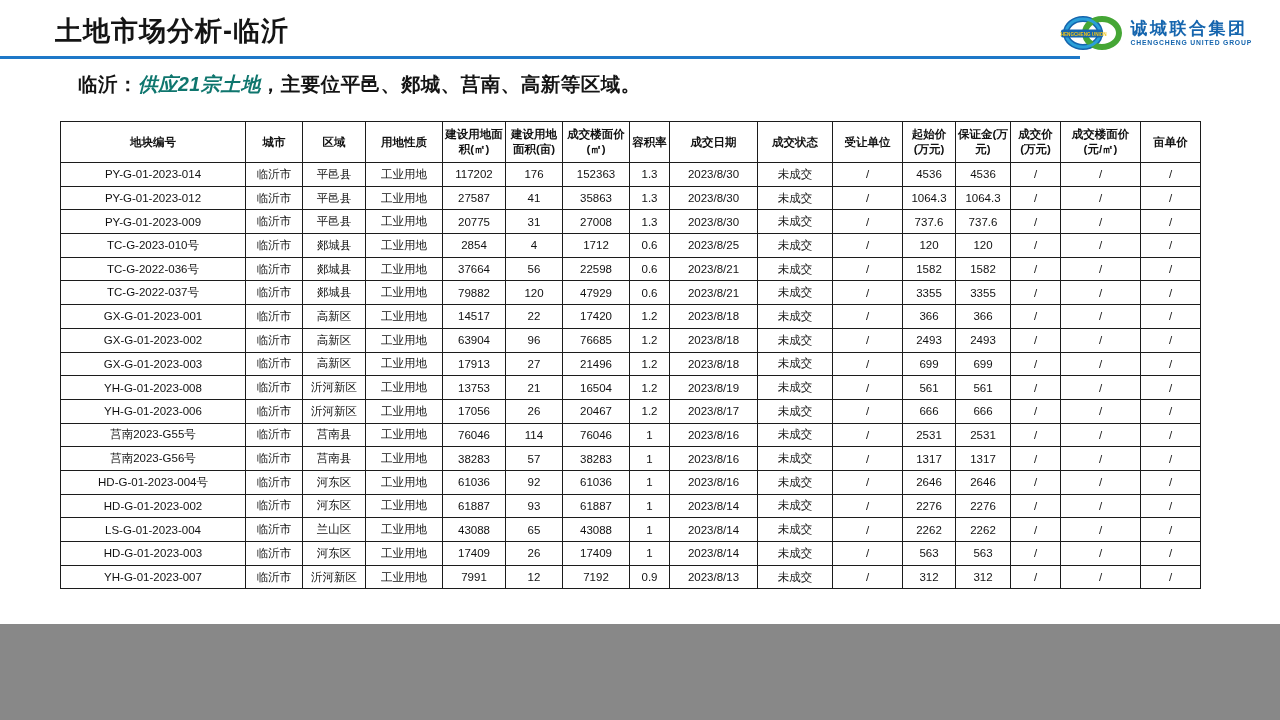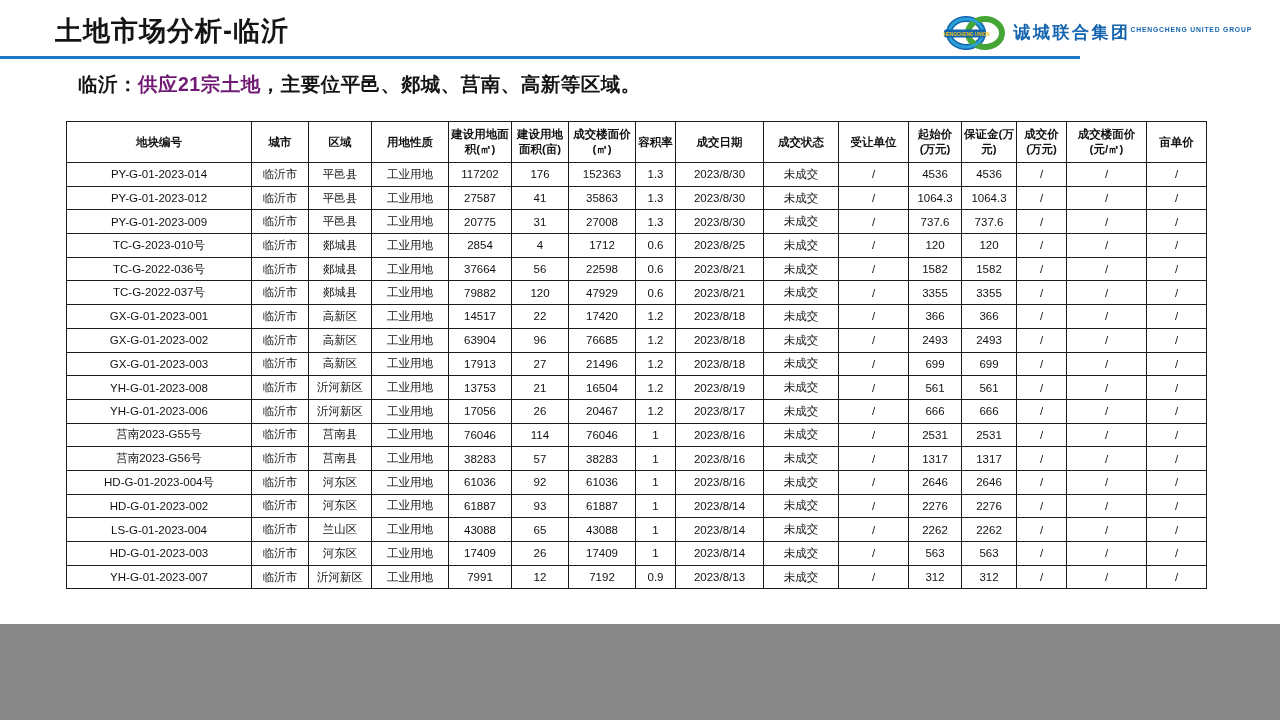--- a/index.html
+++ b/index.html
@@ -17,33 +17,33 @@
     white-space:nowrap;
   }
   .accent-line {
     position:absolute; left:0; top:56px; width:1080px; height:3px;
   }
   .logo {
     position:absolute; right:28px; top:12px;
     display:flex; align-items:center; gap:5px;
   }
   .logo-rings { width:66px; height:42px; flex:0 0 auto; }
-  .logo-text { display:flex; line-height:1.05; }
+  .logo-text { display:flex; flex-direction:column; line-height:1.05; }
   .logo-text .cn { font-size:17px; font-weight:bold; letter-spacing:2.5px; white-space:nowrap; }
   .logo-text .en { font-size:6.8px; font-weight:bold; letter-spacing:0.8px; white-space:nowrap; margin-top:2px; }
 
   
   .subtitle {
     position:absolute; left:78px; top:71px;
     font-size:19.5px; font-weight:bold; color:#141414; white-space:nowrap;
     letter-spacing:0.5px;
   }
 
   
-  .table-wrap { position:absolute; left:66px; top:121px; }
+  .table-wrap { position:absolute; left:60px; top:121px; }
   table.land-table {
     border-collapse:collapse; table-layout:fixed; width:1140px;
     background:#fff;
   }
   .land-table th, .land-table td {
     border:1px solid #1c1c1c; text-align:center; vertical-align:middle;
     padding:0 2px; overflow:hidden; white-space:normal;
   }
   .land-table th {
     height:40px; font-size:11.5px; font-weight:bold; line-height:1.3; color:#111;
@@ -81,21 +81,21 @@
     </svg>
     <div class="logo-text">
       <span class="cn" style="color:#1565ae">诚城联合集团</span>
       <span class="en" style="color:#1565ae">CHENGCHENG UNITED GROUP</span>
     </div>
   </div>
 
   <div class="accent-line" style="background: rgb(30, 120, 200);"></div>
 
   <div class="subtitle">
-    <span>临沂：</span><span class="hl" style="color: #701a75;">供应21宗土地</span><span>，主要位平邑、郯城、莒南、高新等区域。</span>
+    <span>临沂：</span><span class="hl" style="color: #0f766e; font-style: italic;">供应21宗土地</span><span>，主要位平邑、郯城、莒南、高新等区域。</span>
   </div>
 
   <div class="table-wrap">
     <table class="land-table">
       <colgroup>
         <col class="c0">
           <col class="c1">
           <col class="c2">
           <col class="c3">
         <col class="c4">

